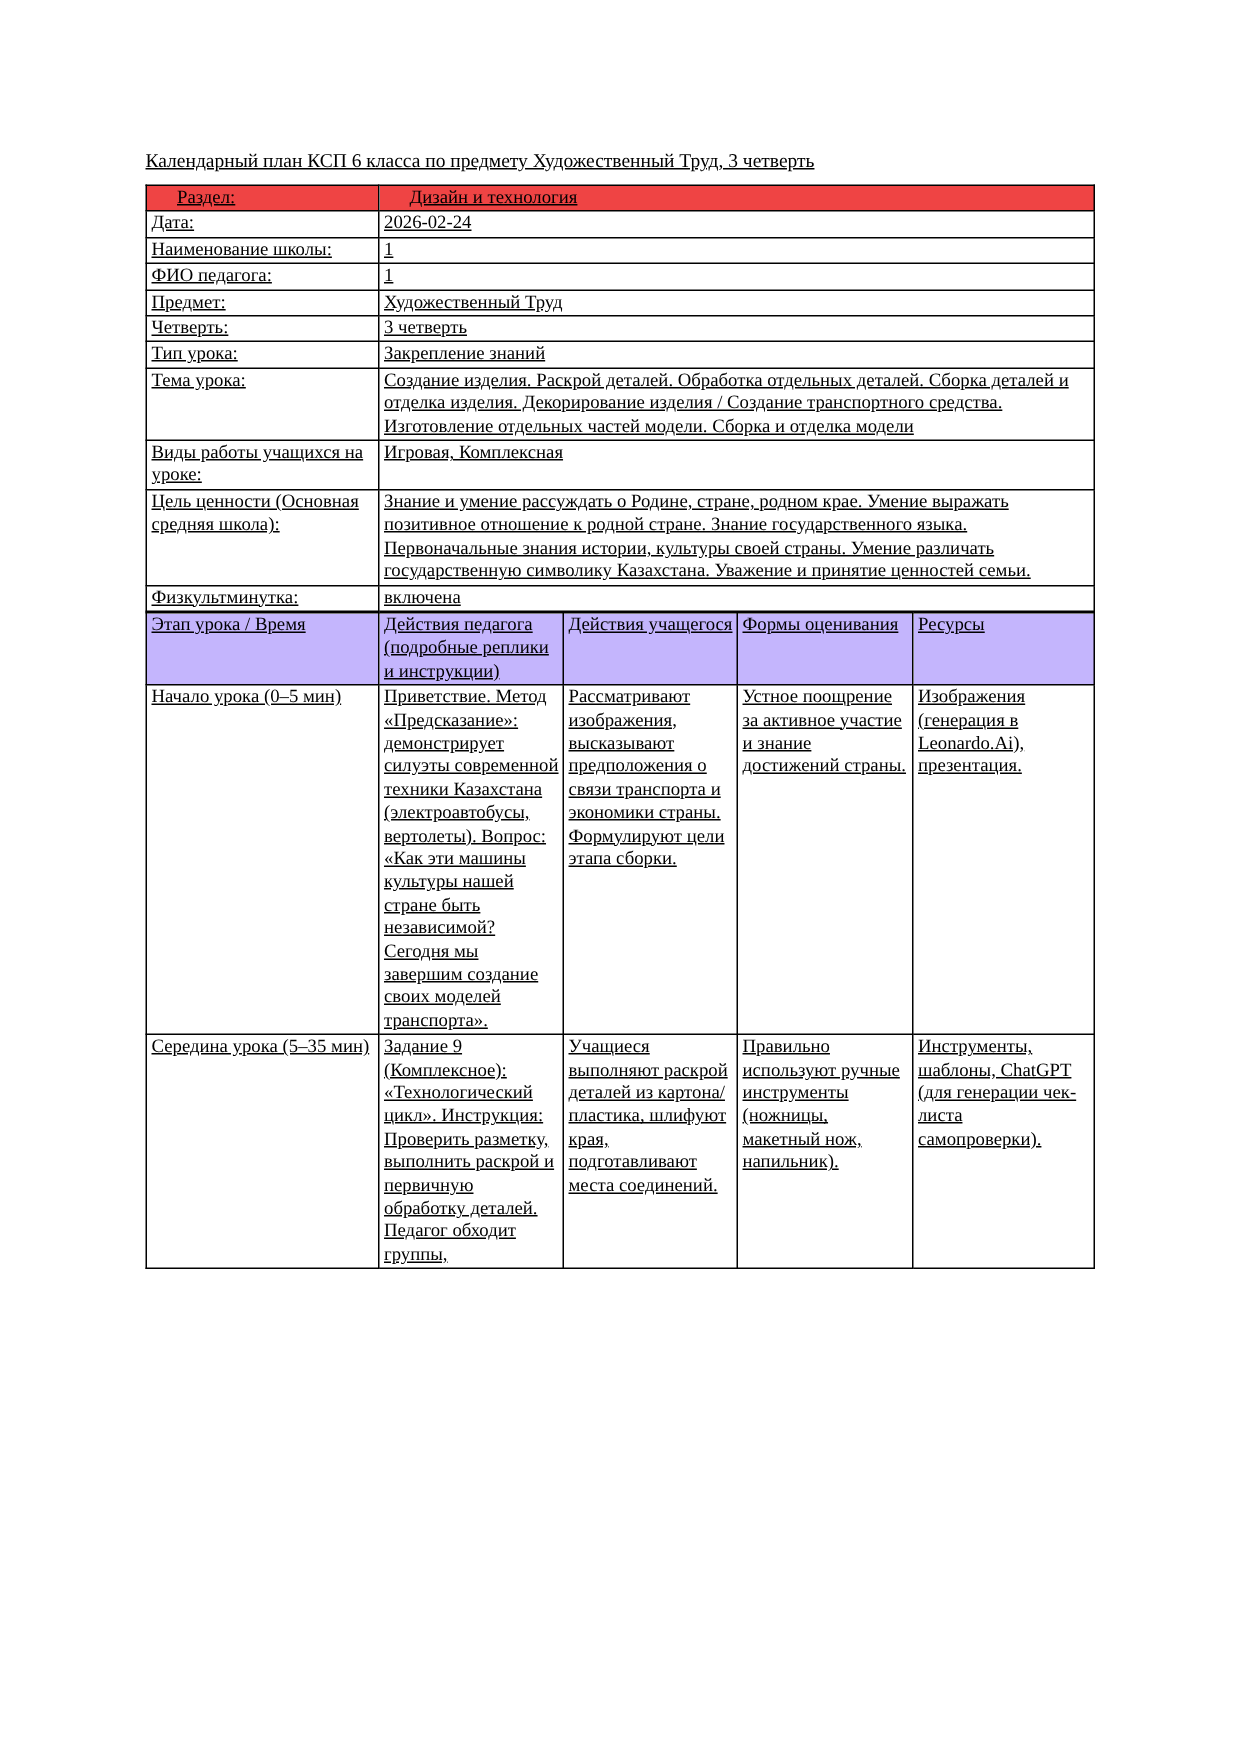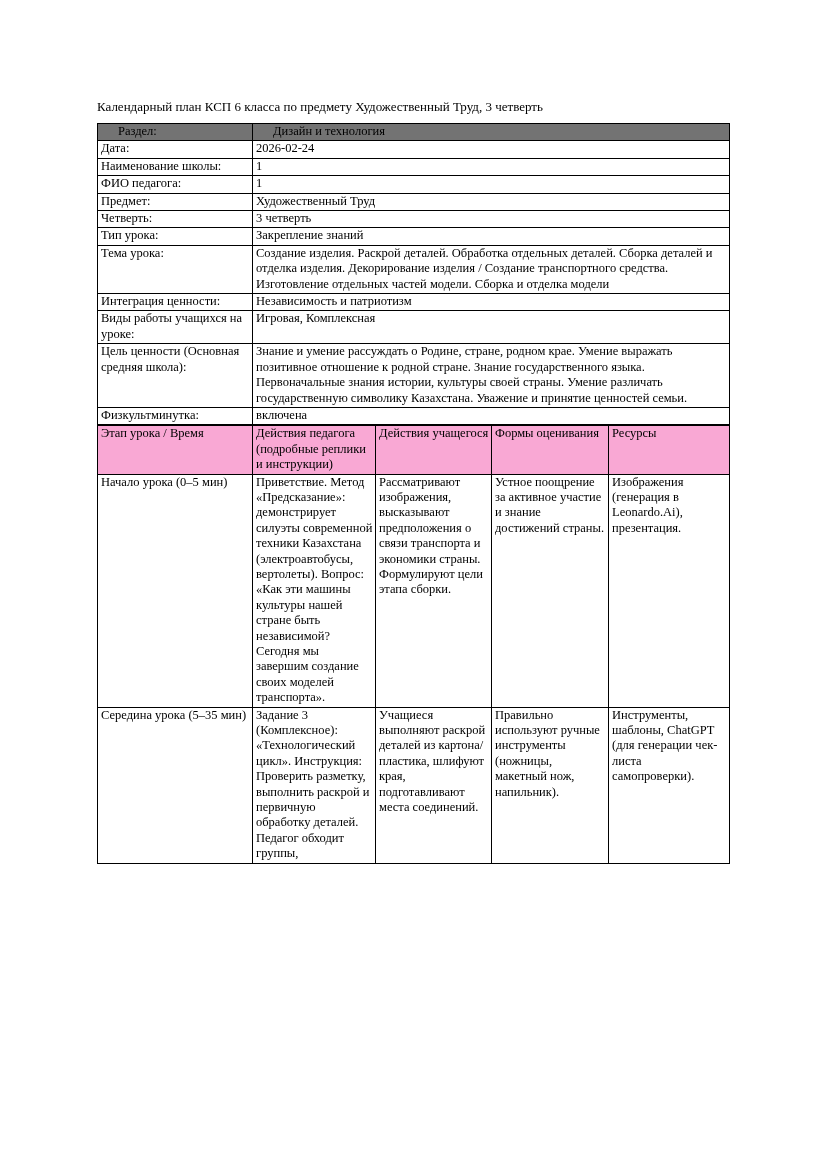--- a/index.html
+++ b/index.html
@@ -12,20 +12,21 @@
     height: 1170px;
     position: relative;
     font-family: "Liberation Serif", serif;
     color: #000000;
   }
   .page {
     position: absolute;
     left: 97px;
     top: 99px;
     width: 632px;
+    text-decoration: underline;
   }
   .title {
     font-size: 13px;
     line-height: 15px;
     margin: 0 0 9px 0;
   }
   table {
     border-collapse: collapse;
     table-layout: fixed;
     width: 632px;
@@ -34,25 +35,25 @@
   }
   td, th {
     border: 1px solid #000000;
     vertical-align: top;
     text-align: left;
     font-weight: normal;
     padding: 0 2px 1px 3px;
     overflow: hidden;
   }
   .info-table .header-row td {
-    background: #737373;
+    background: #ef4444;
     padding-left: 20px;
   }
   .lesson-table thead th {
-    background: #f9a8d4;
+    background: #c4b5fd;
   }
   .section-heading {
     font-size: 13px;
     line-height: 15px;
     margin: 5px 0 6px 0;
   }
 </style>
 </head>
 <body>
 
@@ -92,24 +93,20 @@
       </tr>
       <tr>
         <td>Тип урока:</td>
         <td>Закрепление знаний</td>
       </tr>
       <tr>
         <td>Тема урока:</td>
         <td>Создание изделия. Раскрой деталей. Обработка отдельных деталей. Сборка деталей и отделка изделия. Декорирование изделия / Создание транспортного средства. Изготовление отдельных частей модели. Сборка и отделка модели</td>
       </tr>
       <tr>
-        <td>Интеграция ценности:</td>
-        <td>Независимость и патриотизм</td>
-      </tr>
-      <tr>
         <td>Виды работы учащихся на уроке:</td>
         <td>Игровая, Комплексная</td>
       </tr>
       <tr>
         <td>Цель ценности (Основная средняя школа):</td>
         <td>Знание и умение рассуждать о Родине, стране, родном крае. Умение выражать позитивное отношение к родной стране. Знание государственного языка. Первоначальные знания истории, культуры своей страны. Умение различать государственную символику Казахстана. Уважение и принятие ценностей семьи.</td>
       </tr>
       <tr>
         <td>Физкультминутка:</td>
         <td>включена</td>
@@ -138,21 +135,21 @@
     <tbody>
       <tr>
         <td>Начало урока (0–5 мин)</td>
         <td>Приветствие. Метод «Предсказание»: демонстрирует силуэты современной техники Казахстана (электроавтобусы, вертолеты). Вопрос: «Как эти машины культуры нашей стране быть независимой? Сегодня мы завершим создание своих моделей транспорта».</td>
         <td>Рассматривают изображения, высказывают предположения о связи транспорта и экономики страны. Формулируют цели этапа сборки.</td>
         <td>Устное поощрение за активное участие и знание достижений страны.</td>
         <td>Изображения (генерация в Leonardo.Ai), презентация.</td>
       </tr>
       <tr>
         <td>Середина урока (5–35 мин)</td>
-        <td>Задание 3 (Комплексное): «Технологический цикл». Инструкция: Проверить разметку, выполнить раскрой и первичную обработку деталей. Педагог обходит группы,</td>
+        <td>Задание 9 (Комплексное): «Технологический цикл». Инструкция: Проверить разметку, выполнить раскрой и первичную обработку деталей. Педагог обходит группы,</td>
         <td>Учащиеся выполняют раскрой деталей из картона/пластика, шлифуют края, подготавливают места соединений.</td>
         <td>Правильно используют ручные инструменты (ножницы, макетный нож, напильник).</td>
         <td>Инструменты, шаблоны, ChatGPT (для генерации чек-листа самопроверки).</td>
       </tr>
     </tbody>
   </table>
 
 </div>
 
 </body></html>

